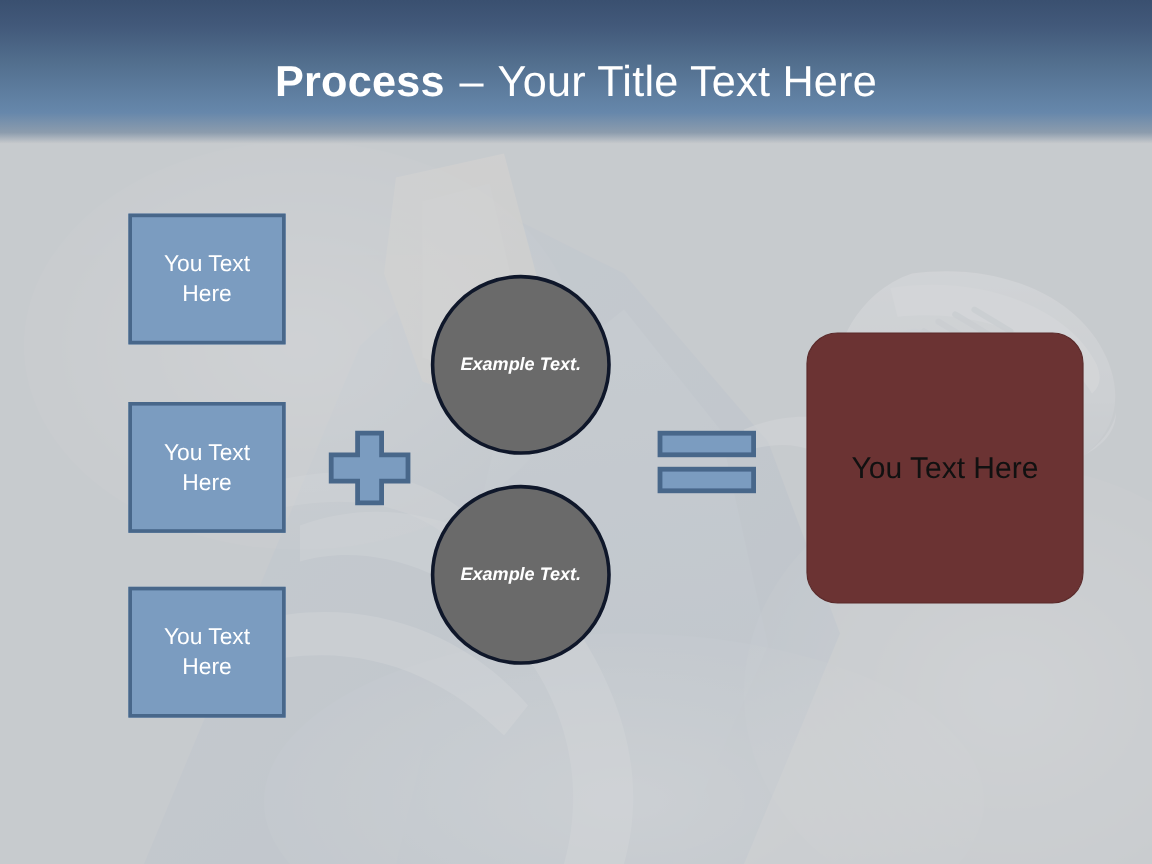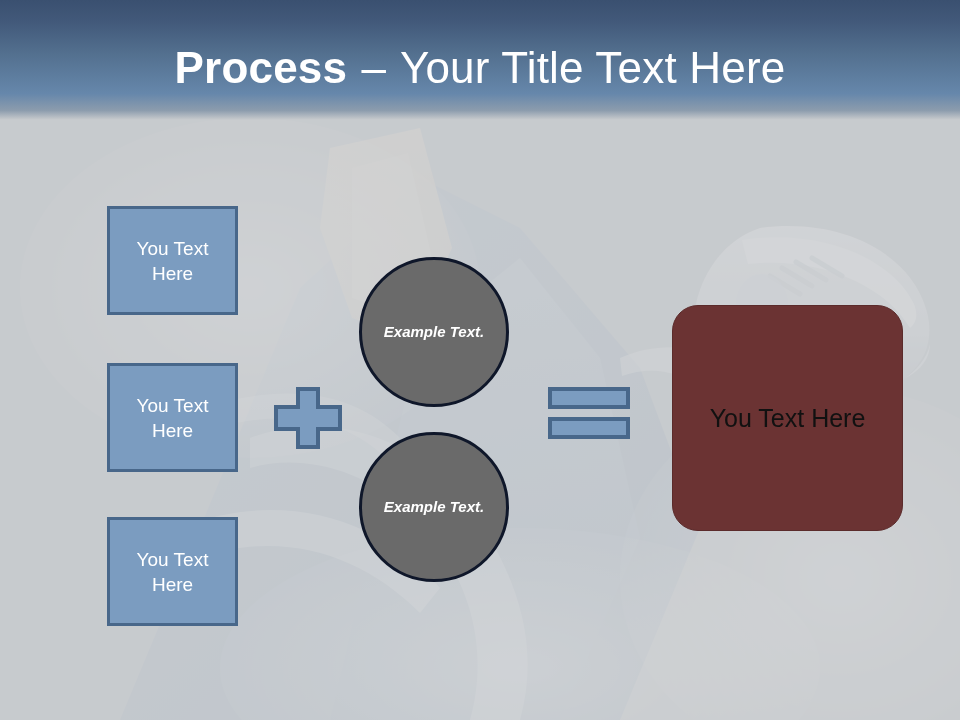--- a/index.html
+++ b/index.html
@@ -70,42 +70,41 @@
         #c2c6ca 99%,
         #c9cccf 100%);
   }
   .header-title {
     position: absolute;
     left: 0;
     top: 48px;
     width: 960px;
     text-align: center;
     color: #ffffff;
-    font-size: 44px;
+    font-size: 36px;
     line-height: 40px;
     letter-spacing: 0.2px;
     white-space: nowrap;
   }
   .title-strong {
     font-weight: bold;
   }
   .title-sep {
     font-weight: normal;
     padding: 0 2px;
   }
   .title-rest {
     font-weight: normal;
   }
 
   
   .shape-layer {
     position: absolute;
     inset: 0;
     z-index: 10;
-    margin-top: 28px;
   }
 
   
   .blue-box {
     position: absolute;
     width: 131px;
     height: 109px;
     box-sizing: border-box;
     background: #7b9cc0;
     border: 3px solid #48678a;

